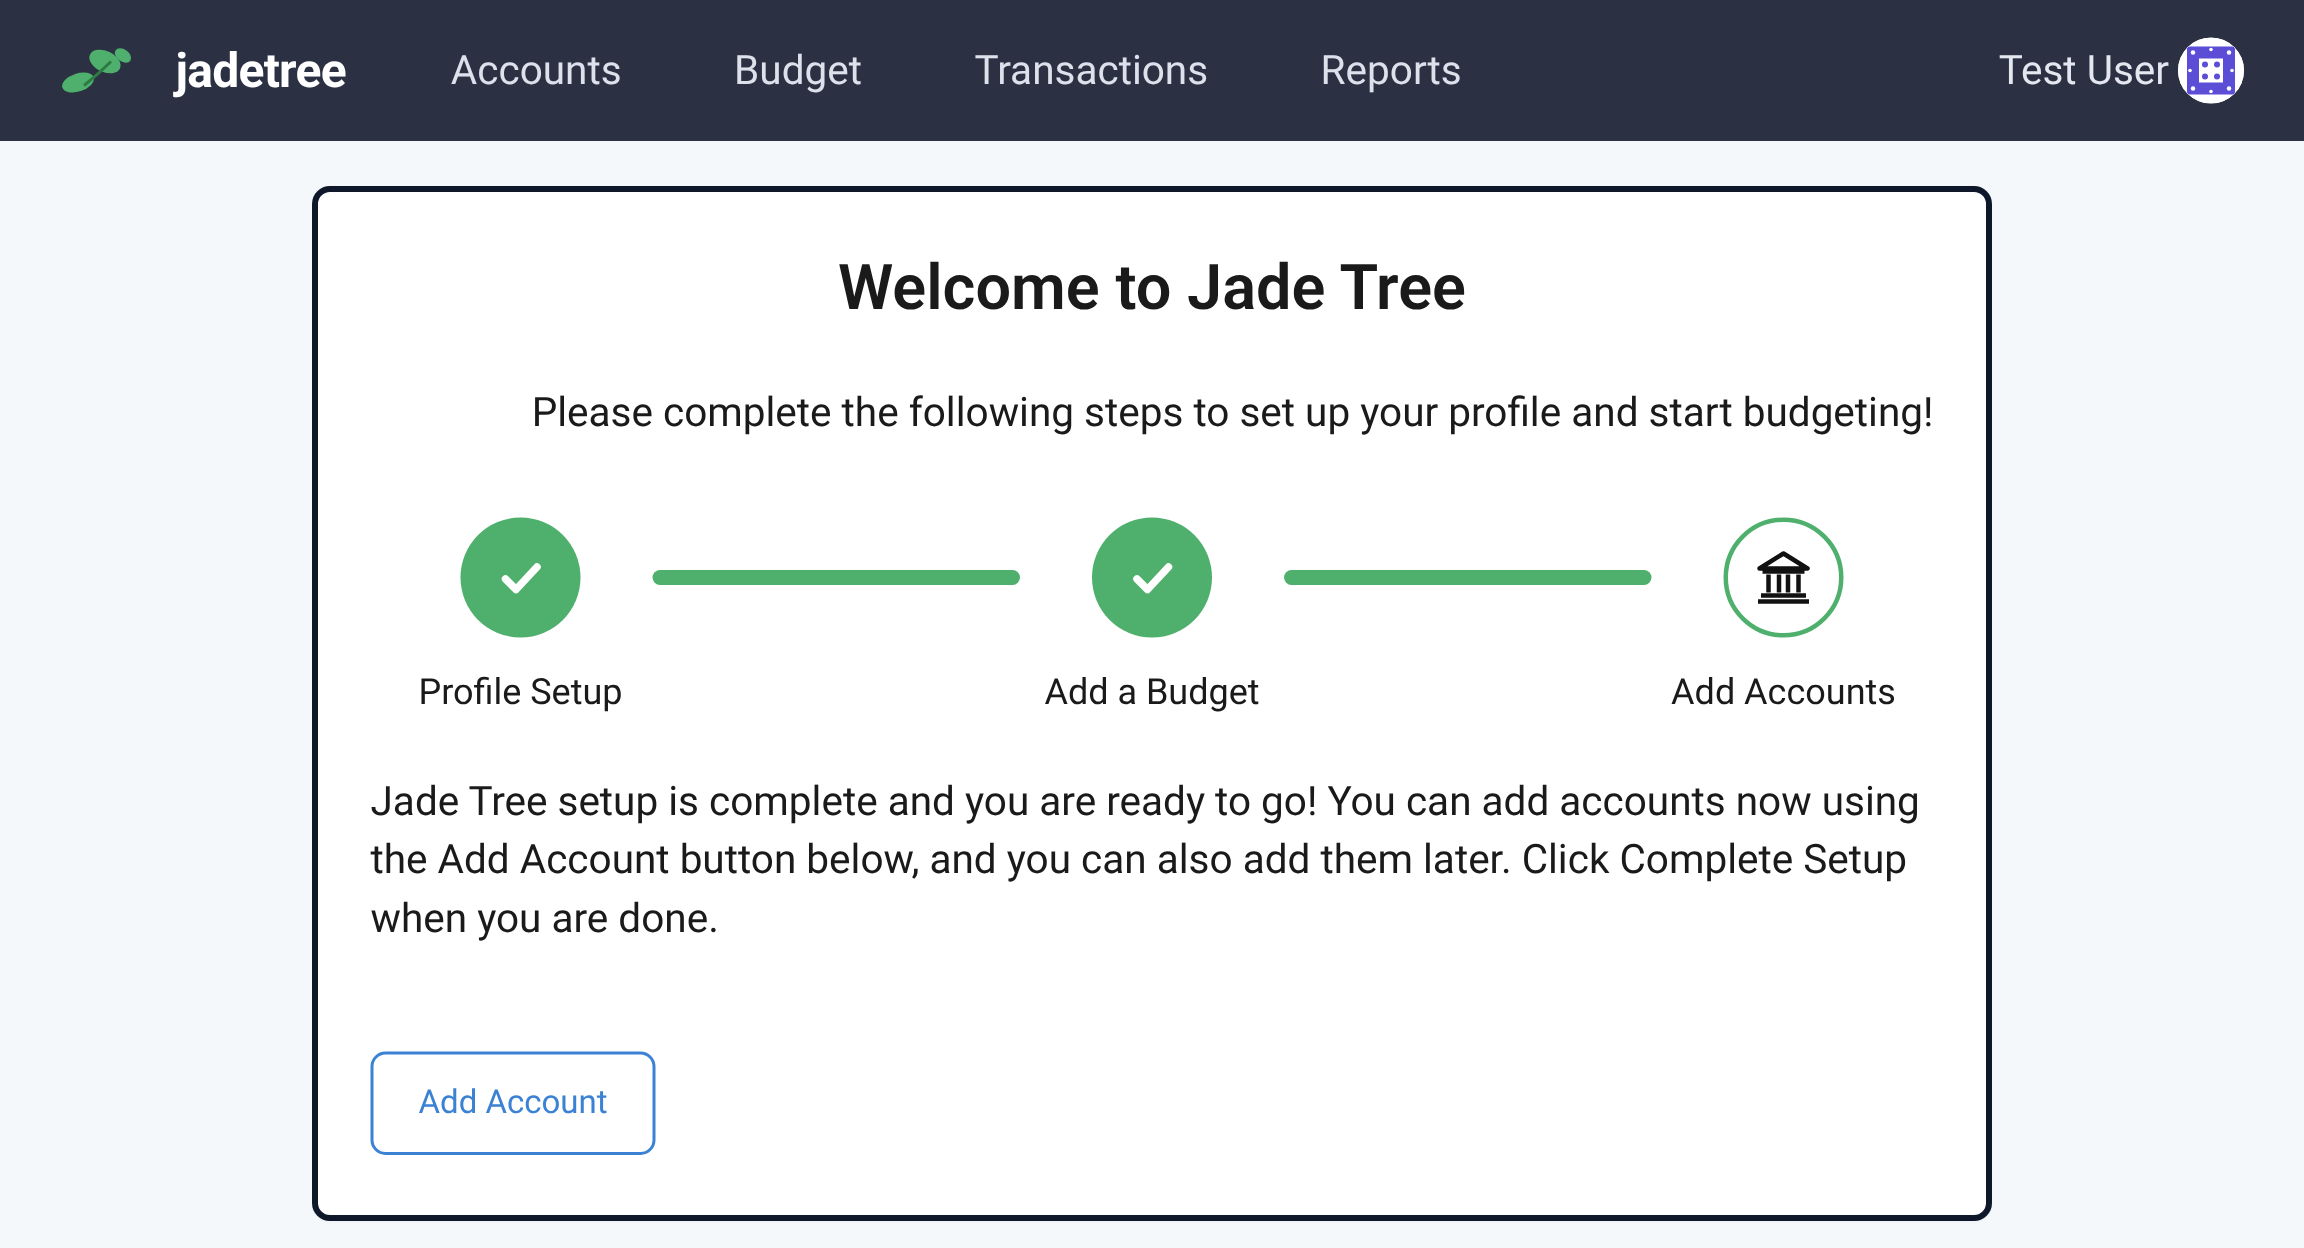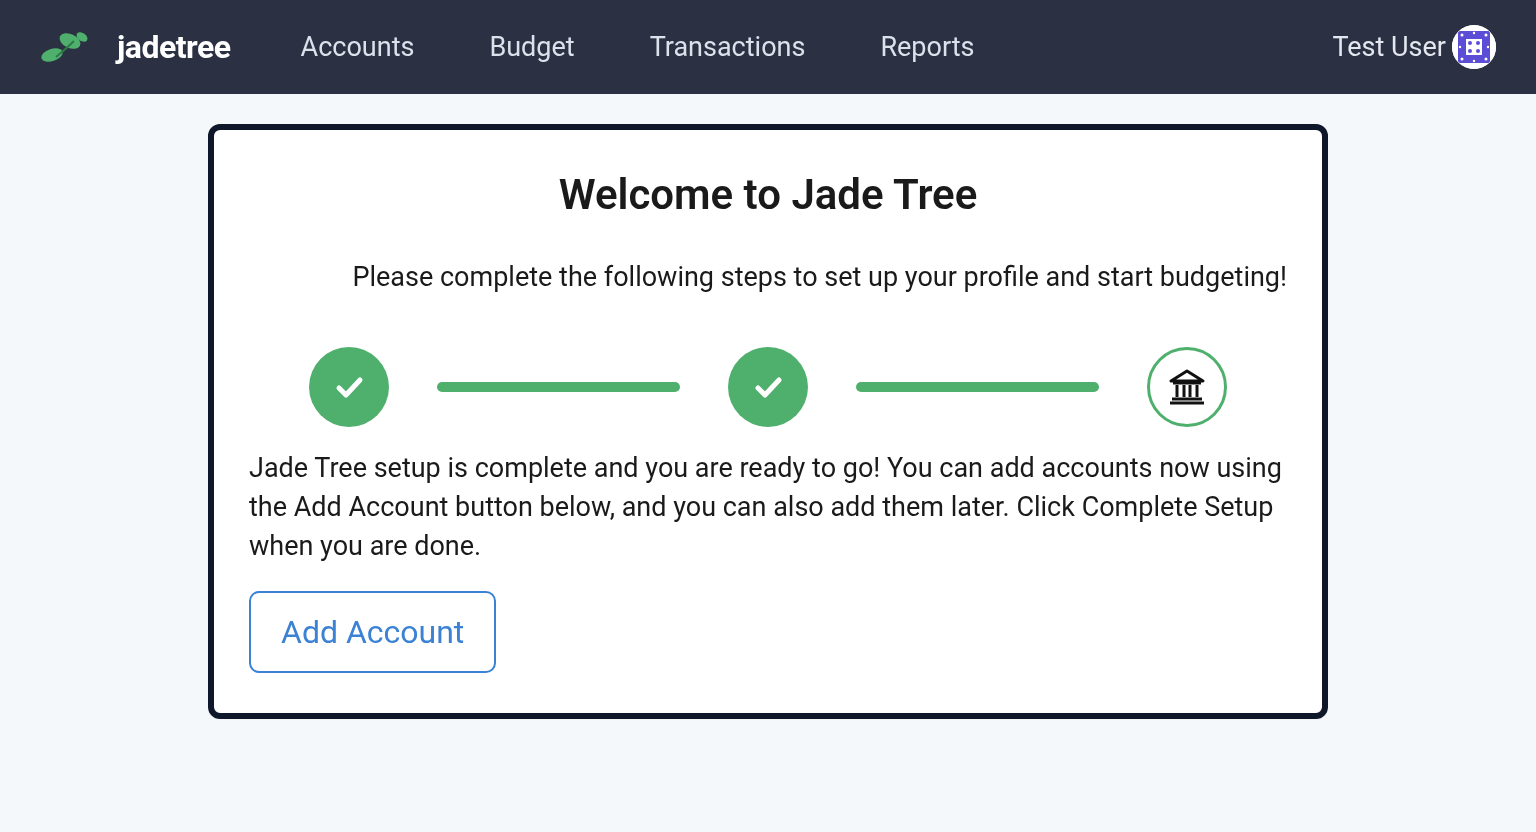--- a/index.html
+++ b/index.html
@@ -65,21 +65,21 @@
       border-radius: 50%;
       background: #fff;
       position: relative;
       overflow: hidden;
     }
     .card {
       background: #ffffff;
       width: 1120px;
       margin: 30px auto 0;
       border-radius: 12px;
-      border: 6px solid #0f172a;
+      border: 4px solid #0f172a;
       box-shadow: 0 1px 2px rgba(0,0,0,0.02);
       padding: 40px 35px 40px 35px;
     }
     .card-title {
       font-size: 42px;
       font-weight: 600;
       text-align: center;
       color: #1a1a1a;
       margin-bottom: 40px;
     }
@@ -144,27 +144,28 @@
       line-height: 1.45;
       color: #1a1a1a;
       margin-bottom: 25px;
     }
     .actions {
       display: flex;
       justify-content: space-between;
       align-items: center;
     }
     .btn {
-      font-size: 32px;
+      font-size: 22px;
       padding: 20px 30px;
       border-radius: 10px;
       cursor: pointer;
       font-weight: 400;
       border: none;
       font-family: inherit;
+      margin-top: 44px;
     }
     .btn-outline {
       background: #fff;
       border: 2px solid #3b82d4;
       color: #3b82d4;
     }
     .btn-primary {
       background: #3b82d4;
       color: #fff;
     }
@@ -244,19 +245,24 @@
           <line x1="21" y1="22" x2="21" y2="34" stroke="#111" stroke-width="3"></line>
           <line x1="27" y1="22" x2="27" y2="34" stroke="#111" stroke-width="3"></line>
           <line x1="34" y1="22" x2="34" y2="34" stroke="#111" stroke-width="3"></line>
           <line x1="9" y1="36" x2="39" y2="36" stroke="#111" stroke-width="3"></line>
           <line x1="7" y1="40" x2="41" y2="40" stroke="#111" stroke-width="3"></line>
         </svg>
       </div>
     </div>
   </div>
 
+  <div class="step-labels">
+    <div class="step-label">Profile Setup</div>
+    <div class="step-label">Add a Budget</div>
+    <div class="step-label">Add Accounts</div>
+  </div>
 
   <p class="card-body">Jade Tree setup is complete and you are ready to go! You can add accounts now using the Add Account button below, and you can also add them later. Click Complete Setup when you are done.</p>
 
   <div class="actions">
     <button class="btn btn-outline">Add Account</button>
   </div>
 </div>
 
 </body></html>

